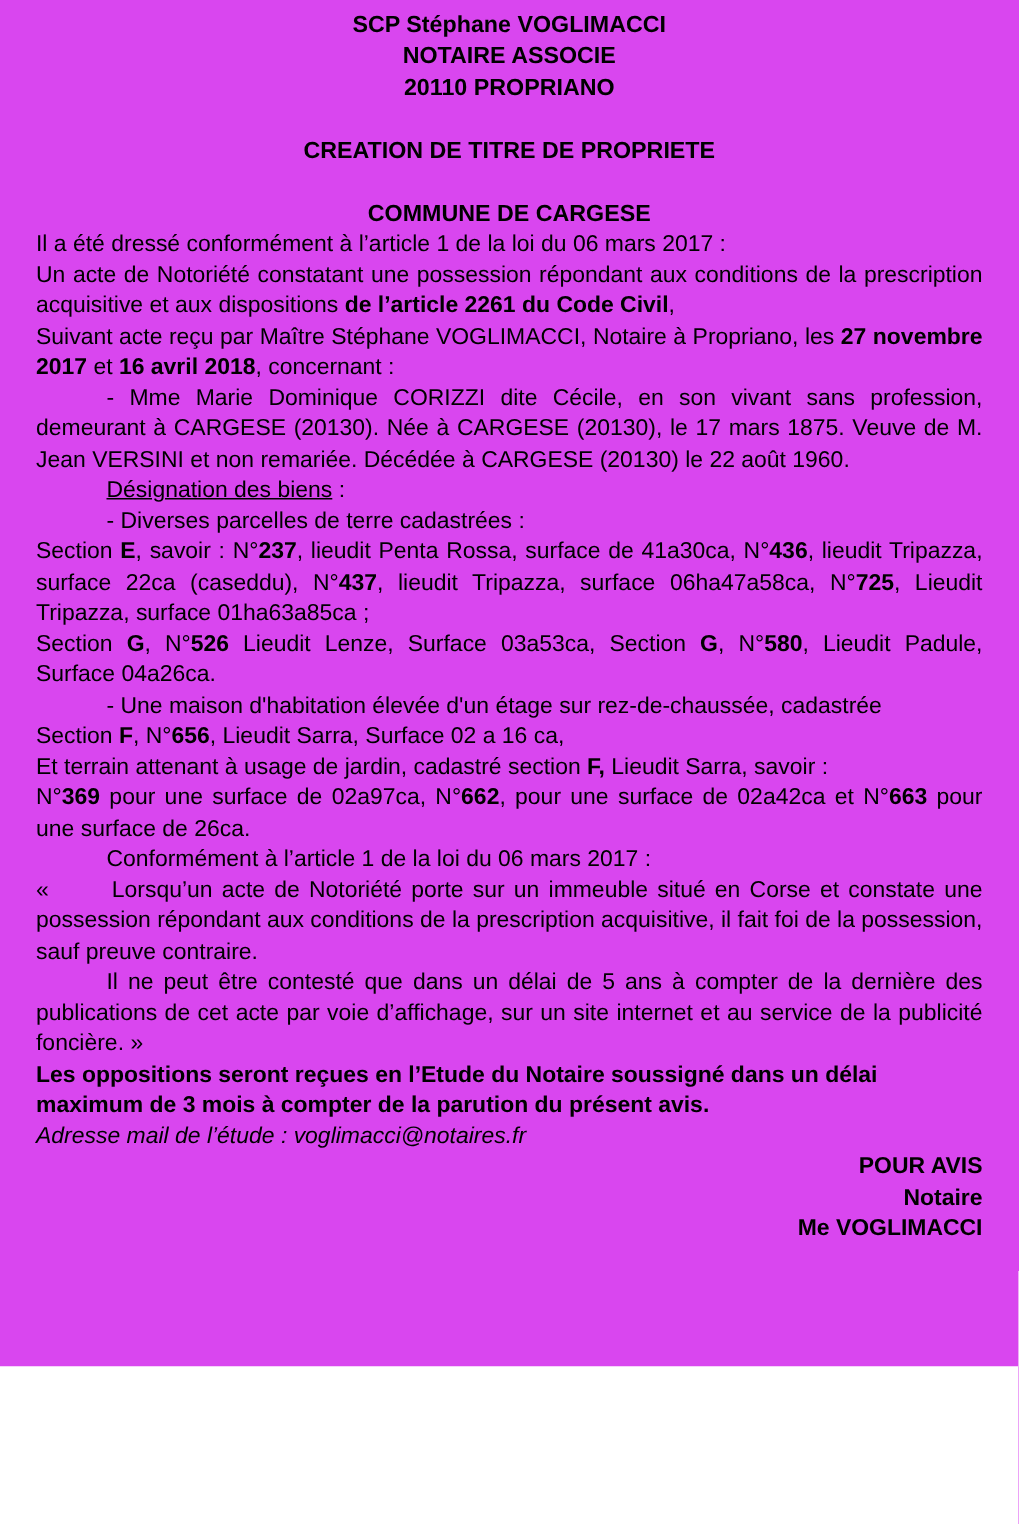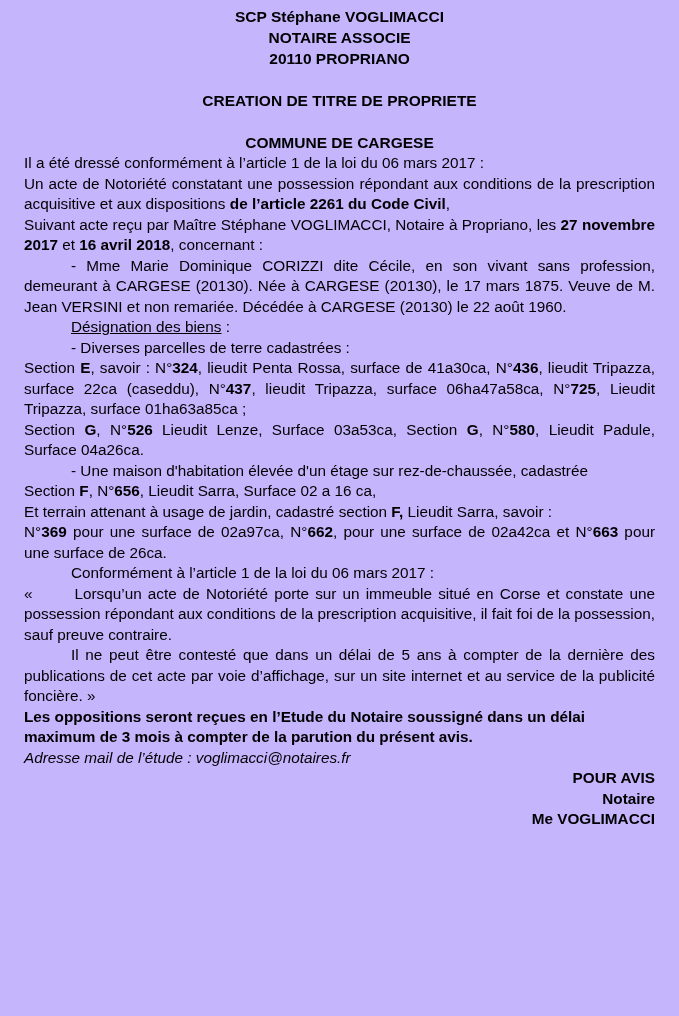--- a/index.html
+++ b/index.html
@@ -8,22 +8,22 @@
     padding: 0;
     background: #ffffff;
   }
   body {
     font-family: "Liberation Sans", sans-serif;
     color: #000000;
   }
   .page {
     position: relative;
     width: 679px;
-    height: 1016px;
-    background: #c4b5fd;
+    height: 911px;
+    background: #d946ef;
     box-sizing: border-box;
     padding: 6px 24px 0 24px;
     overflow: hidden;
   }
   .header-block {
     text-align: center;
     font-weight: bold;
     font-size: 15.5px;
     line-height: 21px;
     margin: 0;
@@ -104,21 +104,21 @@
     <span> Suivant acte reçu par Maître Stéphane VOGLIMACCI, Notaire à Propriano, les </span><b>27 novembre 2017</b><span> et </span><b>16 avril 2018</b><span>, concernant :</span>
   </p>
 
   <p class="body-par gap-md indent">- Mme Marie Dominique CORIZZI dite Cécile, en son vivant sans profession, demeurant à CARGESE (20130). Née à CARGESE (20130), le 17 mars 1875. Veuve de M. Jean VERSINI et non remariée. Décédée à CARGESE (20130) le 22 août 1960.</p>
 
   <p class="body-par gap-md indent no-justify"><u>Désignation des biens</u><span> :</span></p>
 
   <p class="body-par gap-md indent no-justify">- Diverses parcelles de terre cadastrées :</p>
 
   <p class="body-par">
-    <span>Section </span><b>E</b><span>, savoir : N°</span><b>324</b><span>, lieudit Penta Rossa, surface de 41a30ca, N°</span><b>436</b><span>, lieudit Tripazza, surface 22ca (caseddu), N°</span><b>437</b><span>, lieudit Tripazza, surface 06ha47a58ca, N°</span><b>725</b><span>, Lieudit Tripazza, surface 01ha63a85ca ;</span>
+    <span>Section </span><b>E</b><span>, savoir : N°</span><b>237</b><span>, lieudit Penta Rossa, surface de 41a30ca, N°</span><b>436</b><span>, lieudit Tripazza, surface 22ca (caseddu), N°</span><b>437</b><span>, lieudit Tripazza, surface 06ha47a58ca, N°</span><b>725</b><span>, Lieudit Tripazza, surface 01ha63a85ca ;</span>
   </p>
 
   <p class="body-par">
     <span>Section </span><b>G</b><span>, N°</span><b>526</b><span> Lieudit Lenze, Surface 03a53ca, Section </span><b>G</b><span>, N°</span><b>580</b><span>, Lieudit Padule, Surface 04a26ca.</span>
   </p>
 
   <p class="body-par gap-md indent no-justify">- Une maison d'habitation élevée d'un étage sur rez-de-chaussée, cadastrée</p>
 
   <p class="body-par no-justify">
     <span>Section </span><b>F</b><span>, N°</span><b>656</b><span>, Lieudit Sarra, Surface 02 a 16 ca,</span>

